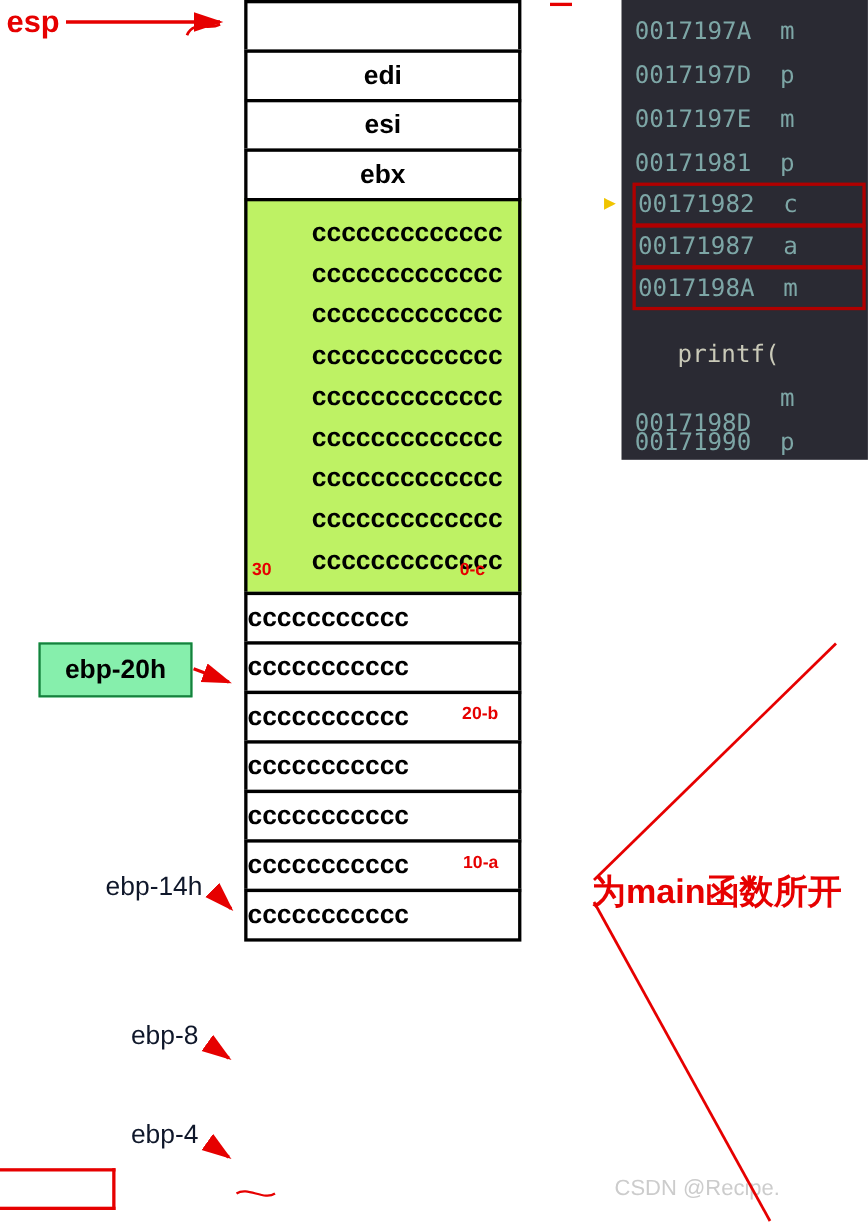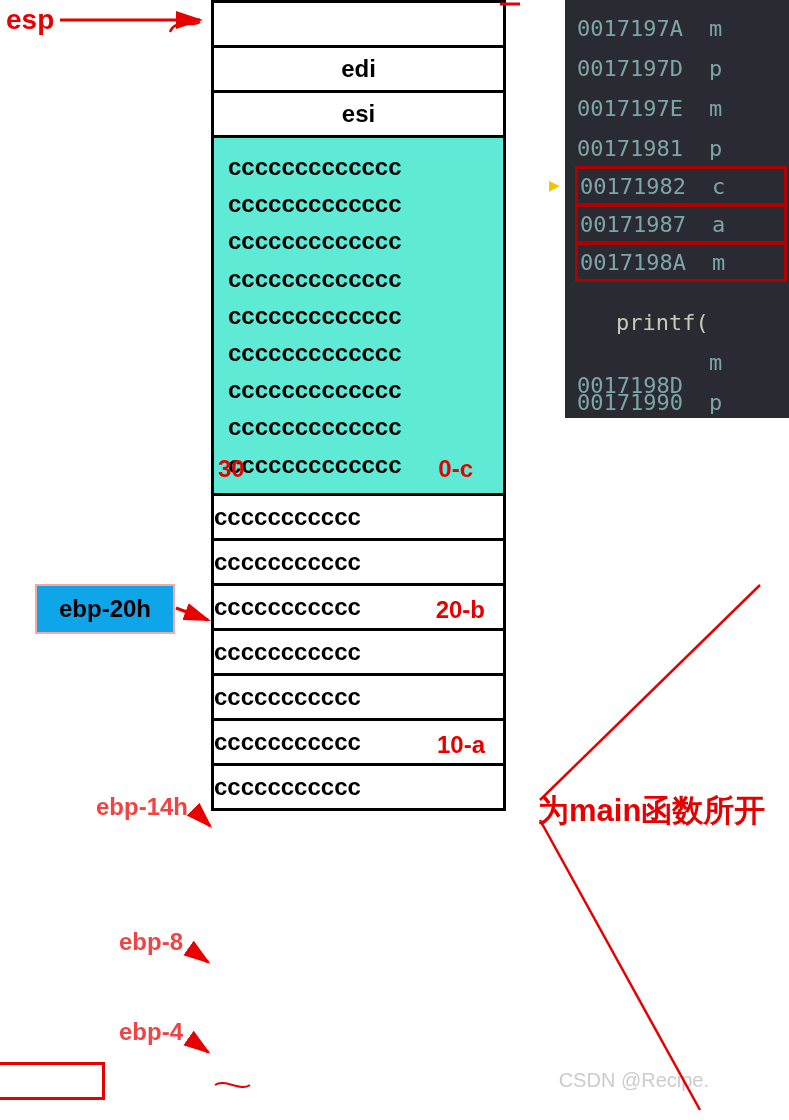--- a/index.html
+++ b/index.html
@@ -6,62 +6,62 @@
   body {
     width: 789px;
     height: 1120px;
     background: #fff;
     position: relative;
     font-family: "Microsoft YaHei", Arial, sans-serif;
     overflow: hidden;
   }
   .label {
     position: absolute;
-    font-weight: bold;
+    font-weight: normal;
     font-size: 24px;
-    color: #ef4444;
+    color: #0f172a;
     white-space: nowrap;
   }
   .red-label { color: #e60000; font-weight: bold; }
   .box {
     position: absolute;
-    border: 2px solid #fca5a5;
-    background: #0ea5e9;
+    border: 2px solid #15803d;
+    background: #86efac;
   }
   
-  .stack { position: absolute; left: 211px; width: 295px; }
+  .stack { position: absolute; left: 222px; width: 252px; text-align: right; }
   .cell {
     border: 3px solid #000;
     background: #fff;
     height: 48px;
     display: flex;
     align-items: center;
     justify-content: center;
     font-weight: bold;
     font-size: 24px;
     margin-top: -3px;
     position: relative;
   }
   .cell.left { justify-content: flex-start; }
   .cc-block {
     border: 3px solid #000;
-    background: #5eead4;
+    background: #bef264;
     margin-top: -3px;
     padding: 10px 14px;
     font-weight: bold;
     font-size: 24px;
     line-height: 1.55;
     position: relative;
   }
   .cc-row { white-space: nowrap; }
   .overlay-red {
     position: absolute;
     color: #e60000;
     font-weight: bold;
-    font-size: 24px;
+    font-size: 16px;
   }
   
   .ide {
     position: absolute;
     top: 0; right: 0;
     width: 224px;
     height: 418px;
     background: #2a2a33;
     color: #7da6a6;
     font-family: Consolas, monospace;
@@ -104,20 +104,21 @@
 </head>
 <body>
 
 <div class="label red-label" style="left:6px; top:4px; font-size:28px;">esp</div>
 
 <div class="stack">
 
   <div class="cell" style="margin-top:0;"></div>
   <div class="cell">edi</div>
   <div class="cell">esi</div>
+  <div class="cell">ebx</div>
 
   <div class="cc-block" id="ccLong">
     <div class="cc-row">ccccccccccccc</div>
       <div class="cc-row">ccccccccccccc</div>
       <div class="cc-row">ccccccccccccc</div>
       <div class="cc-row">ccccccccccccc</div>
       <div class="cc-row">ccccccccccccc</div>
       <div class="cc-row">ccccccccccccc</div>
       <div class="cc-row">ccccccccccccc</div>
       <div class="cc-row">ccccccccccccc</div>

